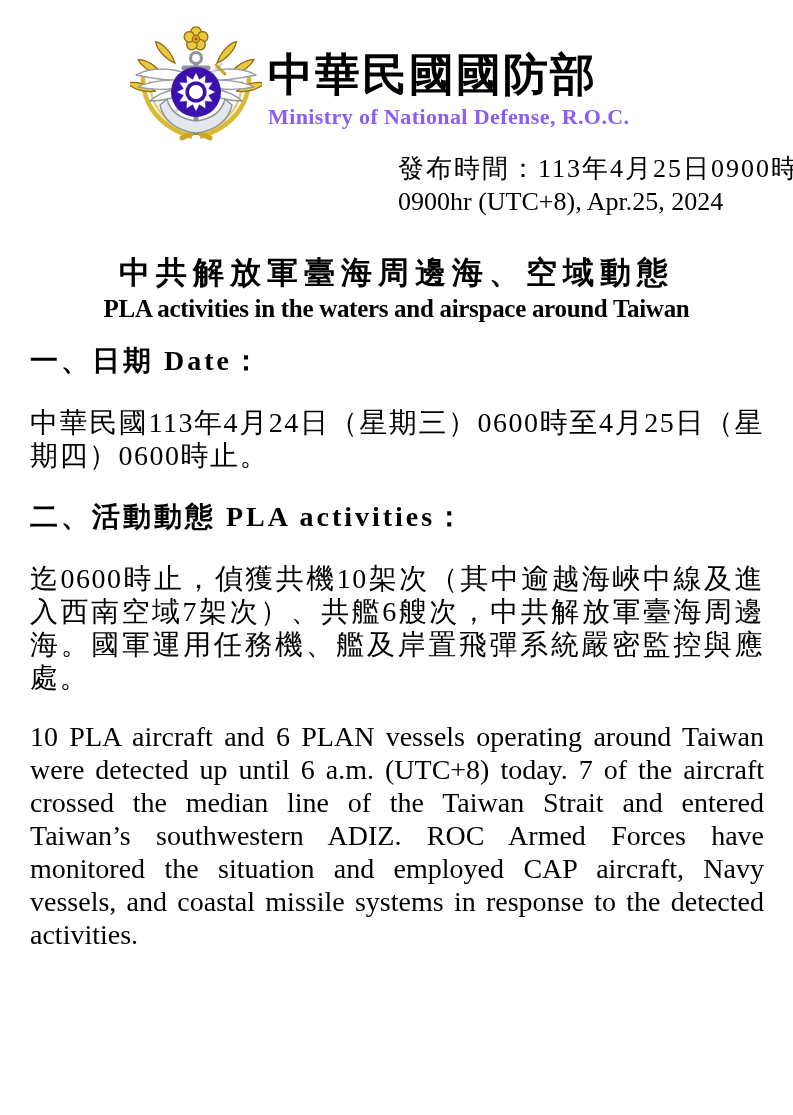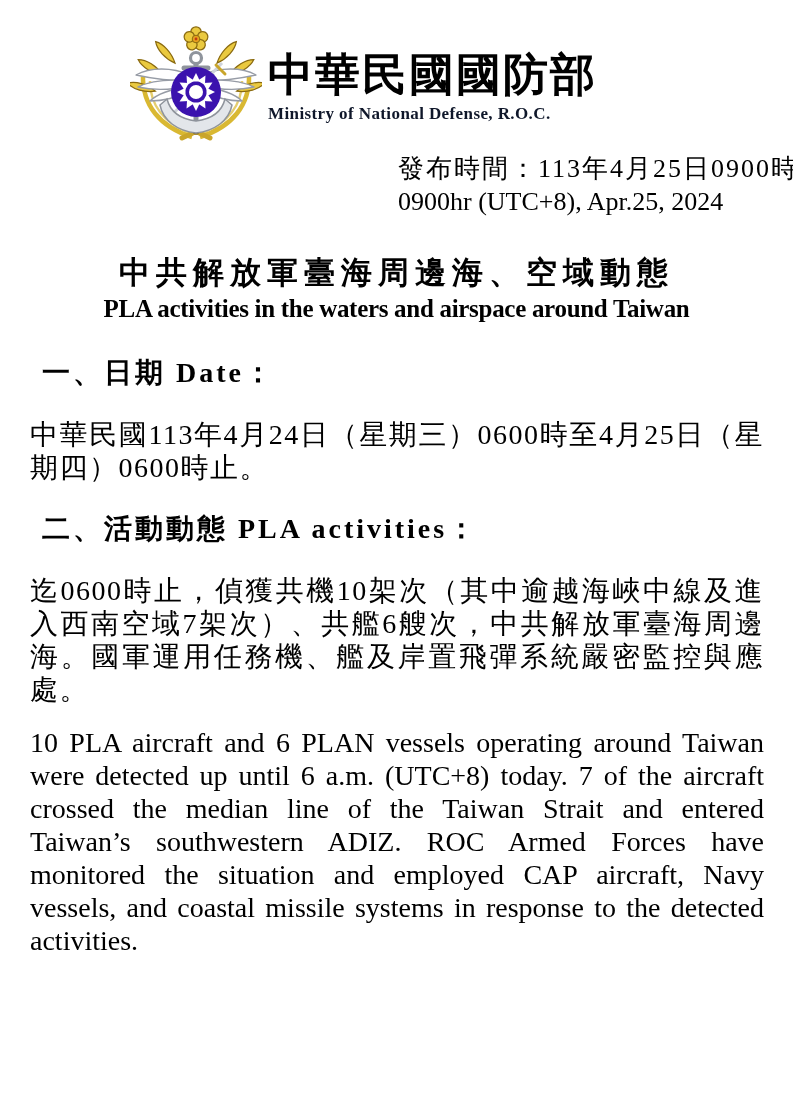--- a/index.html
+++ b/index.html
@@ -31,23 +31,23 @@
     white-space: nowrap;
   }
   .org-zh {
     font-size: 45px;
     font-weight: bold;
     line-height: 50px;
     letter-spacing: 2px;
   }
   .org-en {
     margin-top: 4px;
-    font-size: 17px;
-    font-weight: bold;
-    color: #0f172a;
+    font-size: 22px;
+    font-weight: bold;
+    color: #8b5cf6;
     letter-spacing: 0.4px;
   }
 
   
   .release {
     position: absolute;
     left: 398px;
     top: 152px;
     font-size: 26px;
     line-height: 33px;
@@ -68,42 +68,42 @@
   .doc-title-en { font-size: 25px; letter-spacing: -0.3px; line-height: 32px; margin-top: 2px; }
 
   
   .body-content {
     position: absolute;
     left: 30px;
     top: 344px;
     width: 734px;
   }
   .sec-heading {
-    margin: 12px;
+    margin: 0;
     font-size: 28px;
     font-weight: bold;
     line-height: 34px;
     letter-spacing: 3px;
   }
   .sec-heading.second { margin-top: 28px; }
   .para {
     margin: 28px 0 0 0;
     font-size: 28px;
     line-height: 33px;
   }
   .para.zh {
     letter-spacing: 1.5px;
     text-align: justify;
   }
   .para.en-date {
     white-space: nowrap;
     word-spacing: 5px;
   }
   .para.en-just {
-    margin-top: 20px;
+    margin-top: 26px;
     text-align: justify;
     word-spacing: 2px;
   }
 </style>
 </head>
 <body>
 
 <div class="page">
 
   <div class="logo">

